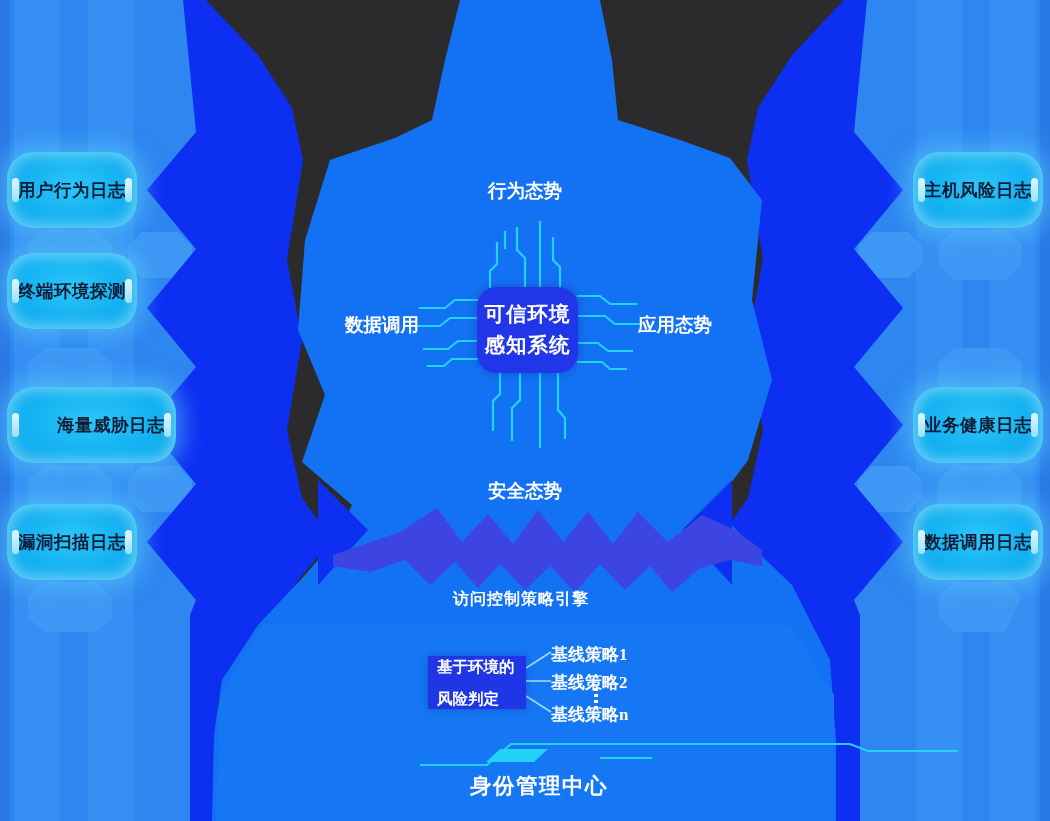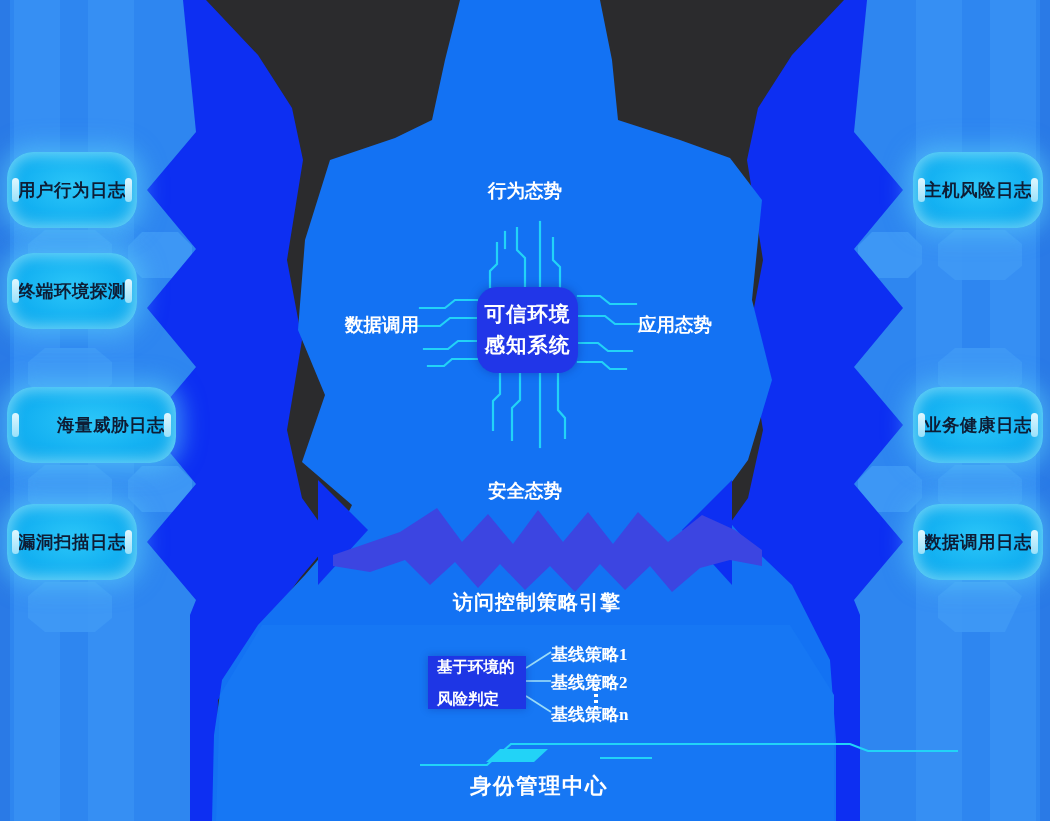--- a/index.html
+++ b/index.html
@@ -177,21 +177,21 @@
   <div class="t-white" style="left:488px;top:178px;font-size:18.5px;">行为态势</div>
   <div class="t-white" style="left:345px;top:312px;font-size:18.5px;">数据调用</div>
   <div class="t-white" style="left:638px;top:312px;font-size:18.5px;">应用态势</div>
   <div class="t-white" style="left:488px;top:457px;font-size:18.5px;margin-top:21px;">安全态势</div>
 
   <div class="chip">
     <div>可信环境</div>
     <div>感知系统</div>
   </div>
 
-  <div class="t-white" style="left:453px;top:589px;font-size:20px;letter-spacing:1px;">访问控制策略引擎</div>
+  <div class="t-white" style="left:453px;top:589px;font-size:16px;letter-spacing:1px;">访问控制策略引擎</div>
 
   <div class="riskbox">
     <div>基于环境的</div>
     <div>风险判定</div>
   </div>
 
   <div class="policy" style="top:643px;">基线策略1</div>
   <div class="policy" style="top:671px;">基线策略2</div>
   <div class="pol-dots"></div>
   <div class="policy" style="top:703px;">基线策略n</div>

